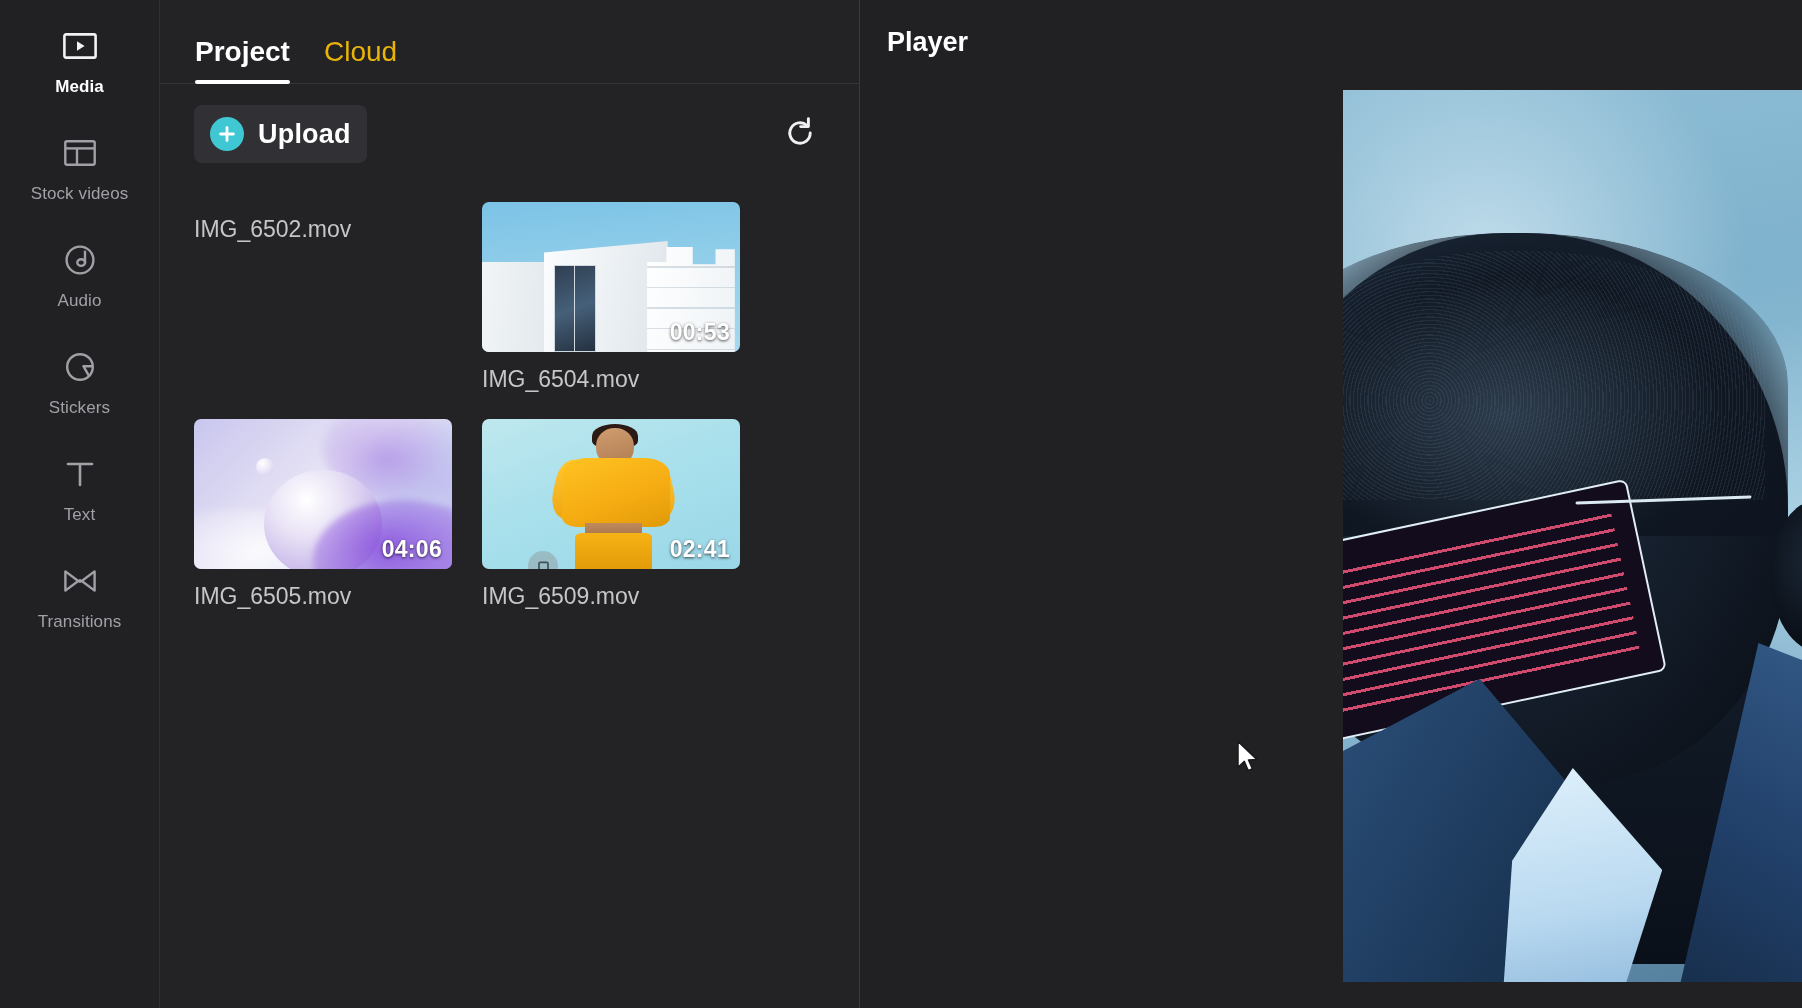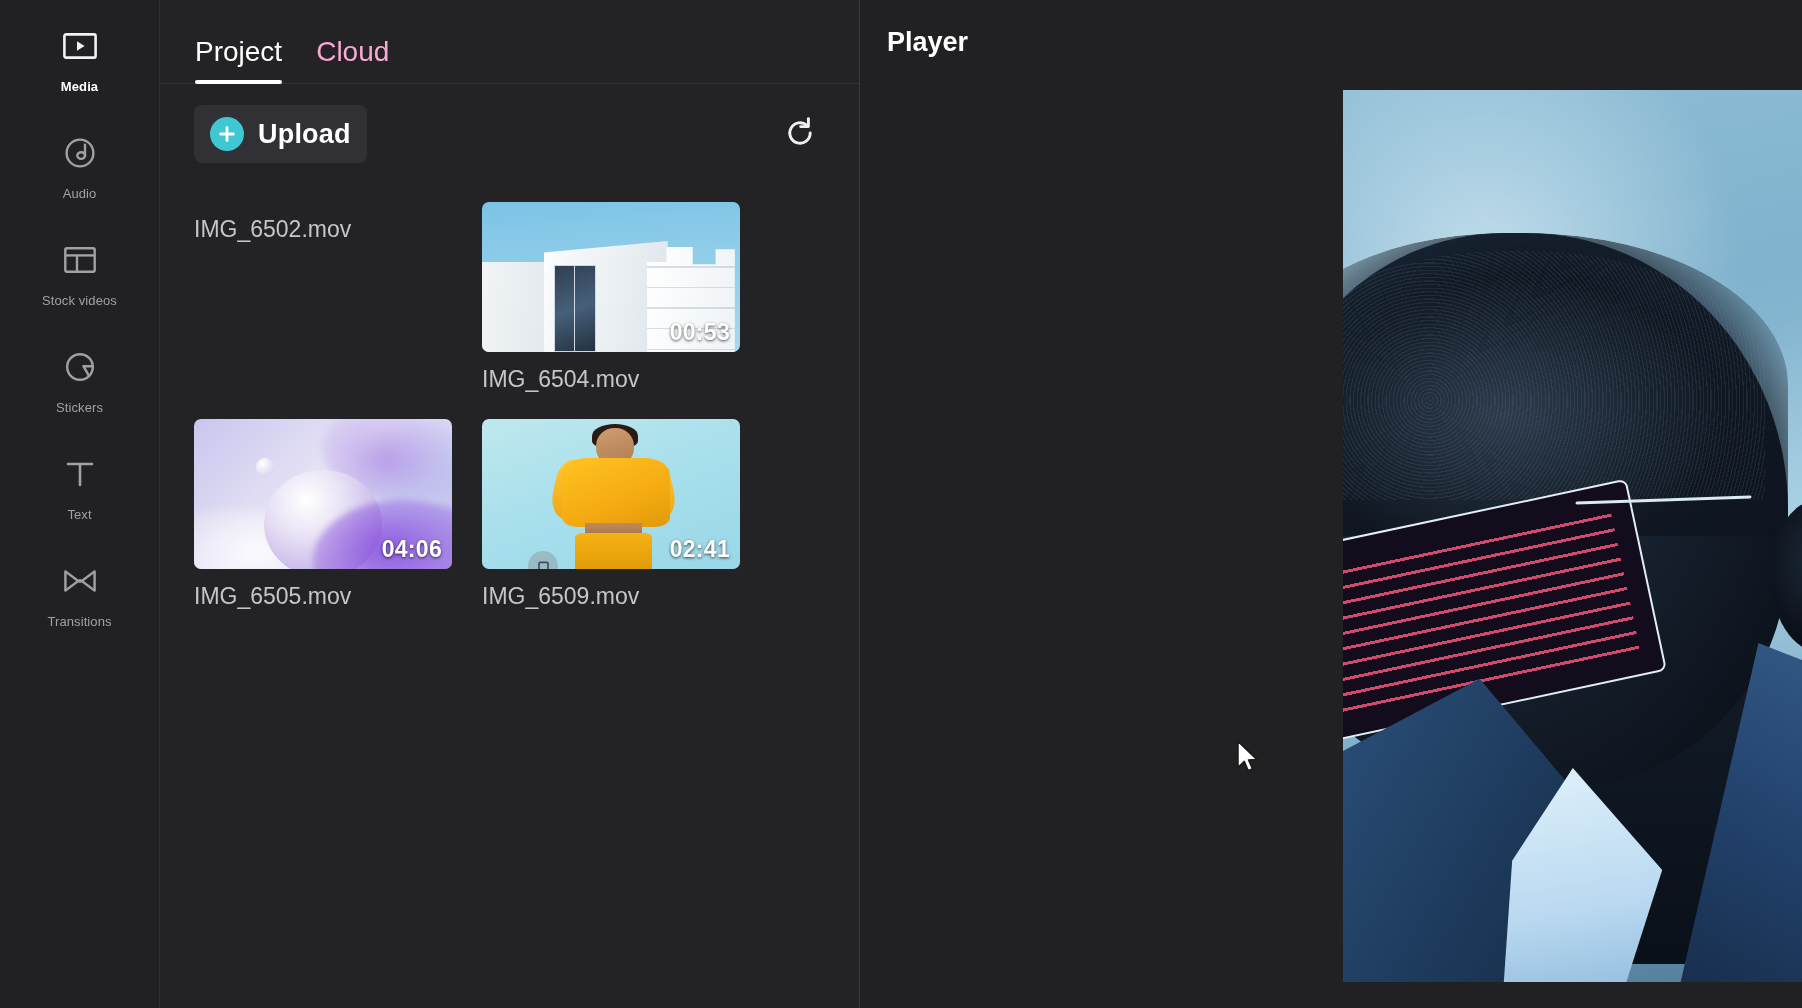--- a/index.html
+++ b/index.html
@@ -29,21 +29,21 @@
     cursor:pointer;
     user-select:none;
   }
   .rail-ico {
     width:44px; height:44px;
     display:flex; align-items:center; justify-content:center;
     margin-bottom:6px;
   }
   .rail-ico svg { display:block; }
   .rail-label {
-    font-size:13px; line-height:25px;
+    font-size:17px; line-height:25px;
     color:#a0a0a6; text-align:left;
     letter-spacing:.1px;
   }
   .rail-item.active .rail-label { color:#ffffff; font-weight:bold; }
 
   
   #media-panel {
     width:700px; flex:0 0 700px;
     height:100%;
     background:#232326;
@@ -54,26 +54,26 @@
   #tabs {
     height:84px;
     display:flex; align-items:flex-end;
     padding-left:35px;
     gap:34px;
     border-bottom:1px solid #343438;
     flex:0 0 84px;
   }
   .tab {
     font-size:28px; line-height:34px;
-    color:#f9a8d4;
+    color:#eab308;
     padding-bottom:14px;
     position:relative;
     cursor:pointer; user-select:none;
   }
-  .tab.active { color:#ffffff; font-weight:normal; }
+  .tab.active { color:#ffffff; font-weight:bold; }
   .tab.active::after {
     content:""; position:absolute;
     left:0; right:0; bottom:-1px;
     height:4px; background:#ffffff;
     border-radius:2px;
   }
 
   #toolbar {
     height:100px; flex:0 0 100px;
     display:flex; align-items:center;
@@ -321,38 +321,38 @@
         <svg width="34" height="26" viewBox="0 0 34 26">
             <rect x="1.4" y="1.4" width="31.2" height="23.2" rx="1.6" fill="none" stroke="#f2f2f4" stroke-width="2.6"></rect>
             <path d="M14 8.2 L21.6 13 L14 17.8 Z" fill="#f2f2f4"></path>
           </svg>
       </span>
       <span class="rail-label">Media</span>
     </div>
 
     <div class="rail-item">
       <span class="rail-ico">
+        <svg width="32" height="26" viewBox="0 0 32 26">
+            <rect x="1.3" y="1.3" width="29.4" height="23.4" rx="1.6" fill="none" stroke="#a0a0a6" stroke-width="2.4"></rect>
+            <line x1="1.3" y1="8.4" x2="30.7" y2="8.4" stroke="#a0a0a6" stroke-width="2.4"></line>
+            <line x1="13" y1="8.4" x2="13" y2="24.7" stroke="#a0a0a6" stroke-width="2.4"></line>
+          </svg>
+      </span>
+      <span class="rail-label">Stock videos</span>
+    </div>
+
+    <div class="rail-item">
+      <span class="rail-ico">
         <svg width="32" height="32" viewBox="0 0 32 32">
             <circle cx="16" cy="16" r="13.4" fill="none" stroke="#a0a0a6" stroke-width="2.4"></circle>
             <path d="M21 7.6 L21 18.4" stroke="#a0a0a6" stroke-width="2.4" fill="none" stroke-linecap="round"></path>
             <ellipse cx="17.2" cy="18.6" rx="3.9" ry="3.3" fill="none" stroke="#a0a0a6" stroke-width="2.4"></ellipse>
           </svg>
       </span>
       <span class="rail-label">Audio</span>
-    </div>
-
-    <div class="rail-item">
-      <span class="rail-ico">
-        <svg width="32" height="26" viewBox="0 0 32 26">
-            <rect x="1.3" y="1.3" width="29.4" height="23.4" rx="1.6" fill="none" stroke="#a0a0a6" stroke-width="2.4"></rect>
-            <line x1="1.3" y1="8.4" x2="30.7" y2="8.4" stroke="#a0a0a6" stroke-width="2.4"></line>
-            <line x1="13" y1="8.4" x2="13" y2="24.7" stroke="#a0a0a6" stroke-width="2.4"></line>
-          </svg>
-      </span>
-      <span class="rail-label">Stock videos</span>
     </div>
 
     <div class="rail-item">
       <span class="rail-ico">
         <svg width="30" height="30" viewBox="0 0 30 30">
             <circle cx="15" cy="15" r="12.8" fill="none" stroke="#a0a0a6" stroke-width="2.4"></circle>
             <path d="M27.6 14.2 L18.4 14.2 L24.4 24.6" fill="none" stroke="#a0a0a6" stroke-width="2.4" stroke-linejoin="round"></path>
           </svg>
       </span>
       <span class="rail-label">Stickers</span>

